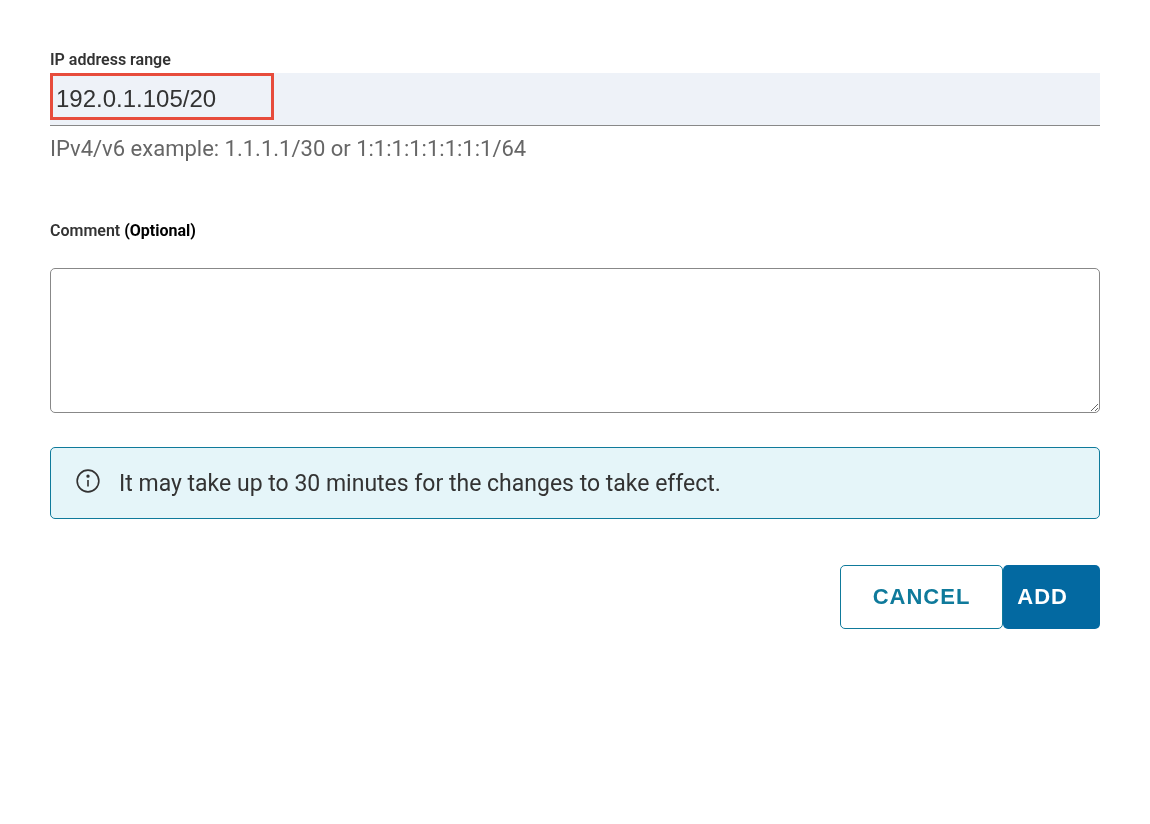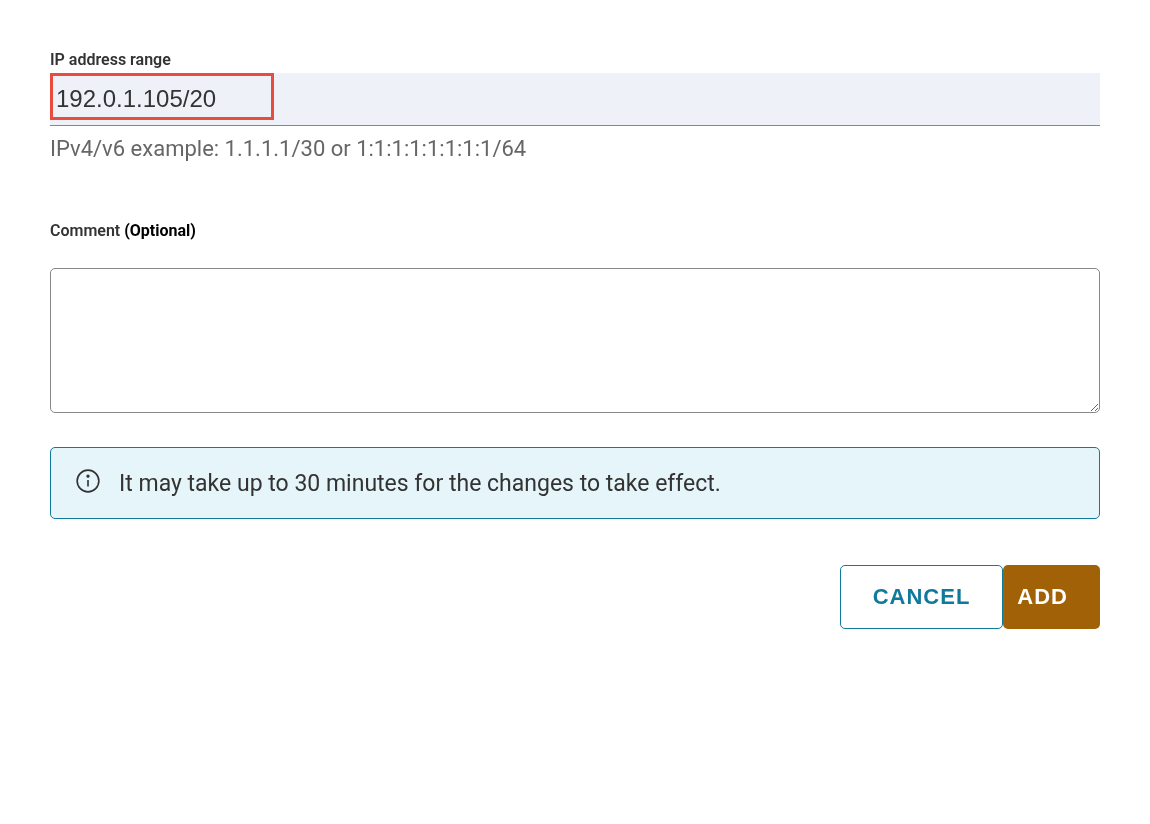--- a/index.html
+++ b/index.html
@@ -131,21 +131,21 @@
       letter-spacing: 1px;
       cursor: pointer;
       border: none;
     }
     .btn-cancel {
       background: #fff;
       color: #0f7a9b;
       border: 1px solid #0f7a9b;
     }
     .btn-add {
-      background: #a16207;
+      background: #0369a1;
       color: #fff;
       padding-left: 14px;
     }
   </style>
 </head>
 <body>
 
 <div class="dialog">
 
   <div class="form-group">

